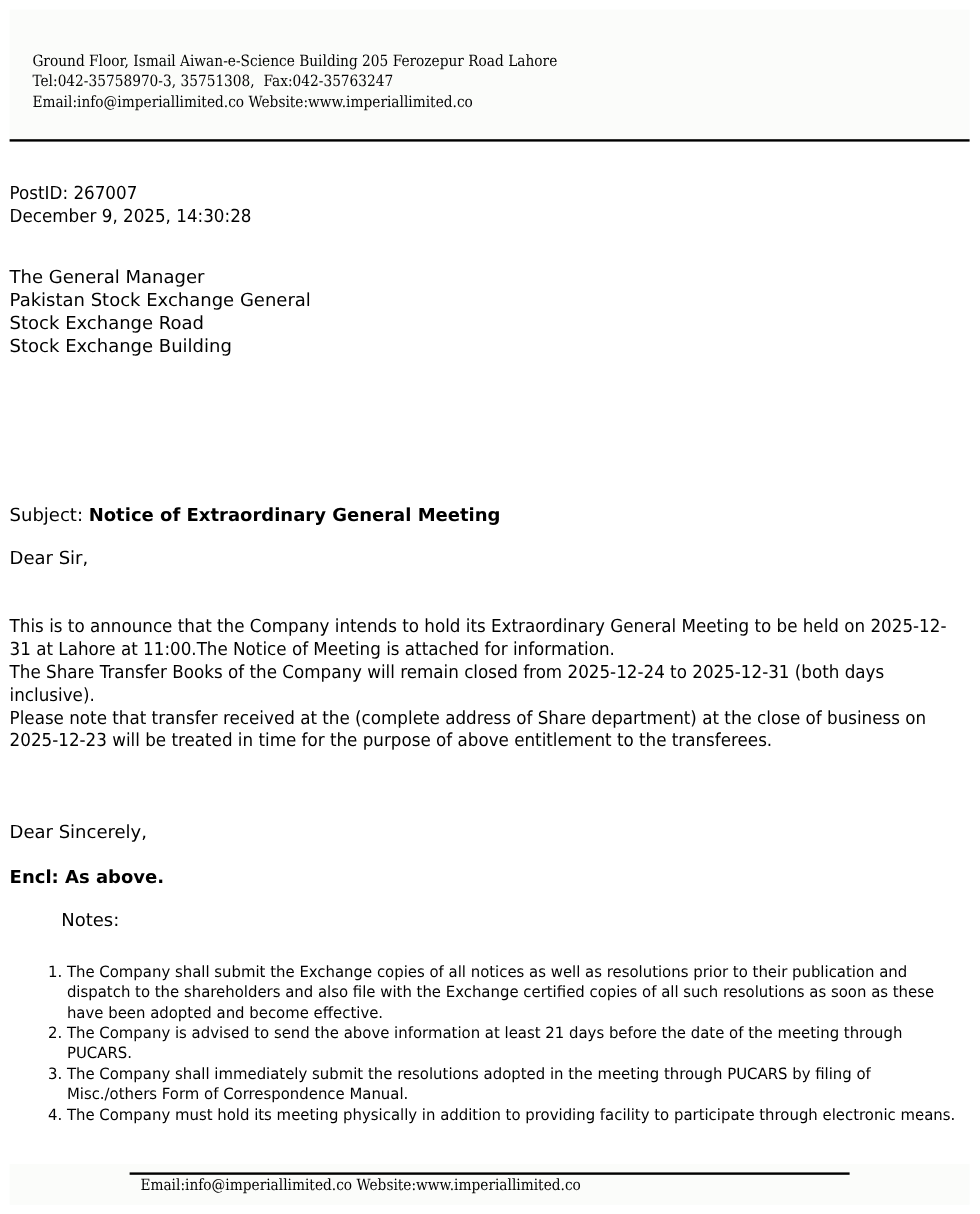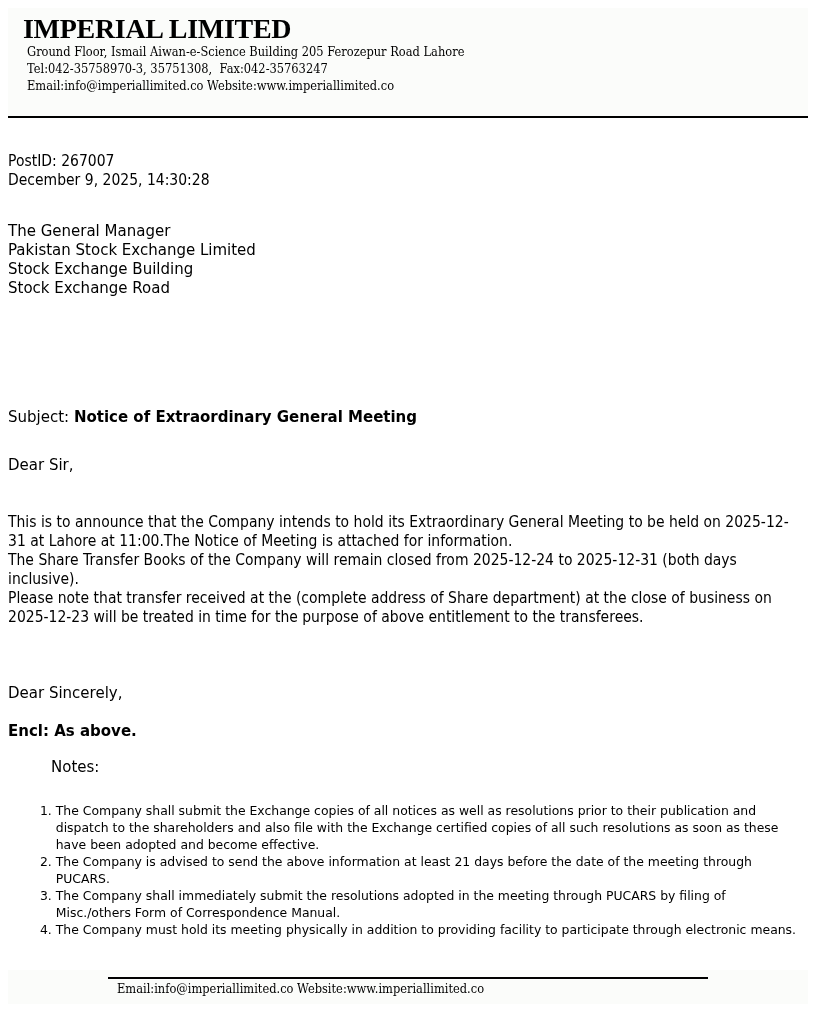--- a/index.html
+++ b/index.html
@@ -54,21 +54,21 @@
     line-height: 19px;
     white-space: nowrap;
   }
   .condensed {
     transform: scaleX(0.93);
     transform-origin: left top;
   }
   .post-meta { top: 152px; }
   .recipient { top: 222px; }
   .recipient .bold { font-weight: normal; }
-  .subject { top: 408px; }
+  .subject { top: 420px; }
   .subject .bold { font-weight: bold; }
   .salutation { top: 456px; text-align: center; }
   .para-block {
     top: 513px;
     width: 850px;
     white-space: normal;
   }
   .sign-off { top: 684px; }
   .encl { top: 722px; font-weight: bold; }
   .notes-label { top: 758px; margin-left: 43px; }
@@ -114,36 +114,35 @@
     font-size: 13px;
     transform: scaleX(0.88);
     transform-origin: left center;
     white-space: pre;
   }
 </style>
 </head>
 <body>
 
 <div class="letterhead">
-  <div class="company-name">IMPERIAL LIMITED</div>
   <div class="lh-line lh-address">Ground Floor, Ismail Aiwan-e-Science Building 205 Ferozepur Road Lahore</div>
   <div class="lh-line lh-tel">Tel:042-35758970-3, 35751308,  Fax:042-35763247</div>
   <div class="lh-line lh-email">Email:info@imperiallimited.co Website:www.imperiallimited.co</div>
 </div>
 
 <div class="body-text condensed post-meta">
   <div>PostID: 267007</div>
   <div>December 9, 2025, 14:30:28</div>
 </div>
 
 <div class="body-text recipient">
   <div class="bold">The General Manager</div>
-  <div>Pakistan Stock Exchange Limited</div>
+  <div>Pakistan Stock Exchange General</div>
+  <div>Stock Exchange Road</div>
   <div>Stock Exchange Building</div>
-  <div>Stock Exchange Road</div>
 </div>
 
 <div class="body-text subject">
   <span>Subject: </span><span class="bold">Notice of Extraordinary General Meeting</span>
 </div>
 
 <div class="body-text salutation">Dear Sir,</div>
 
 <div class="body-text condensed para-block">
   <div>This is to announce that the Company intends to hold its Extraordinary General Meeting to be held on 2025-12-31 at Lahore at 11:00.The Notice of Meeting is attached for information.</div>

